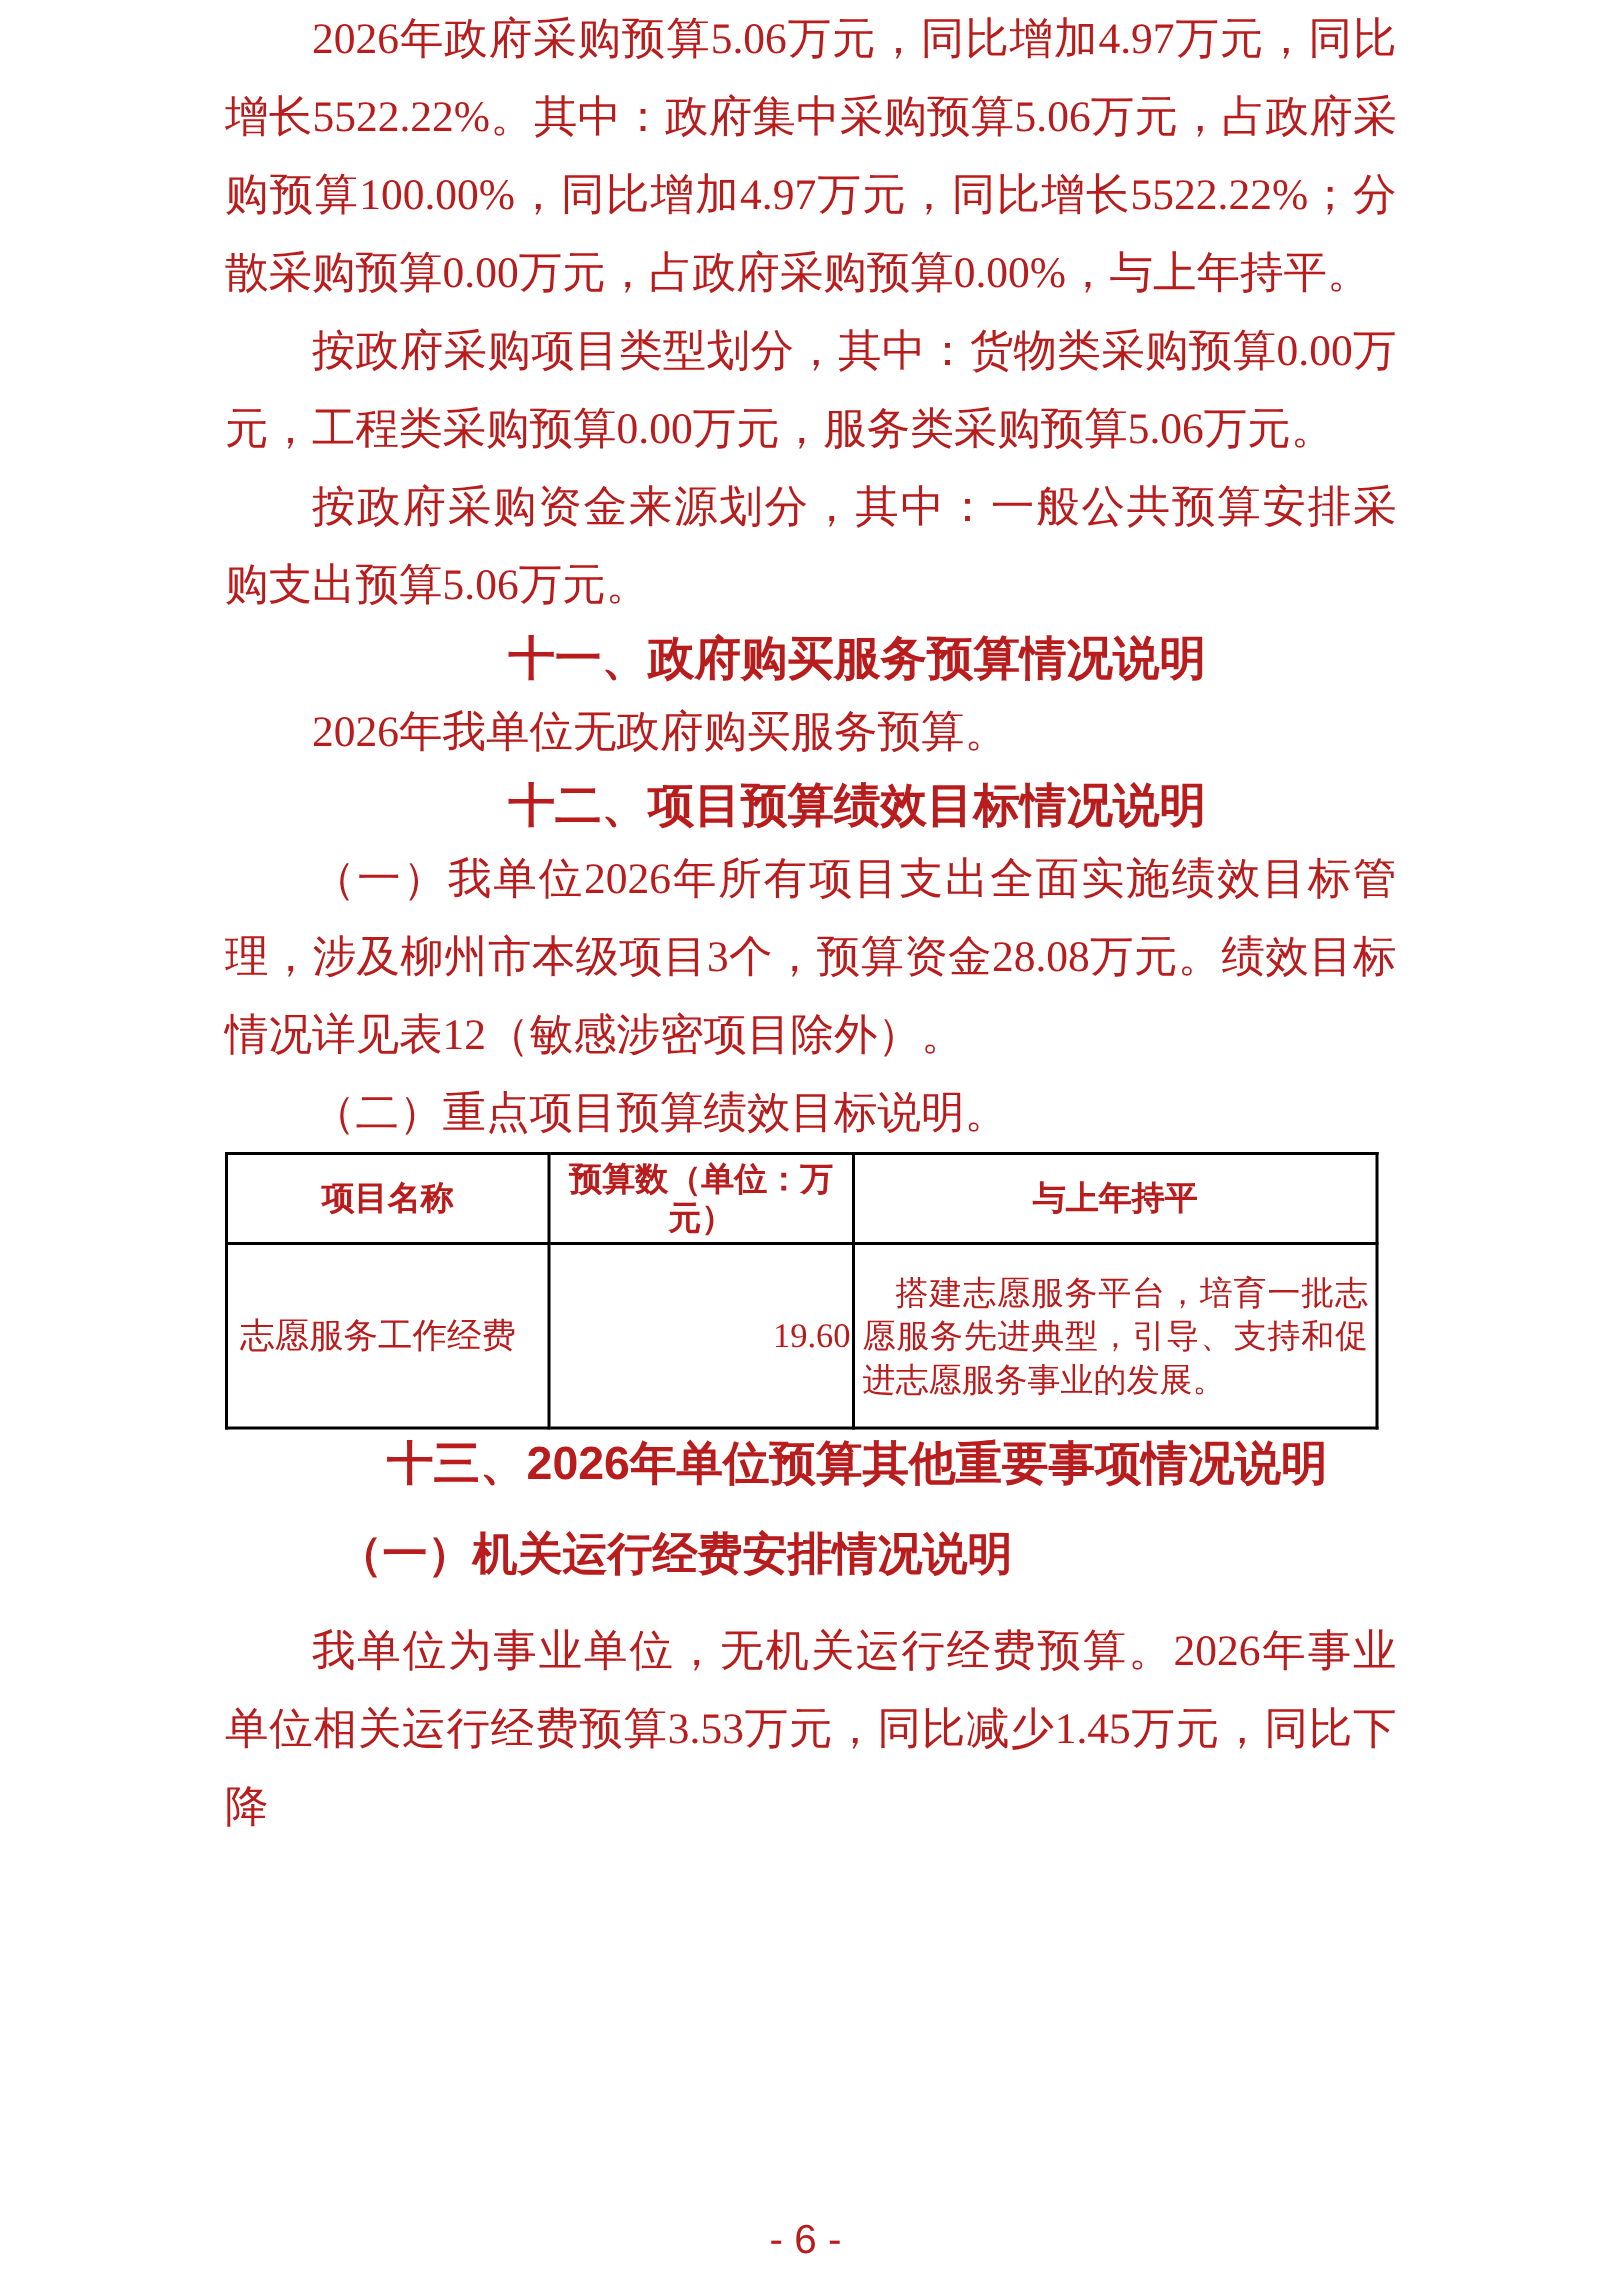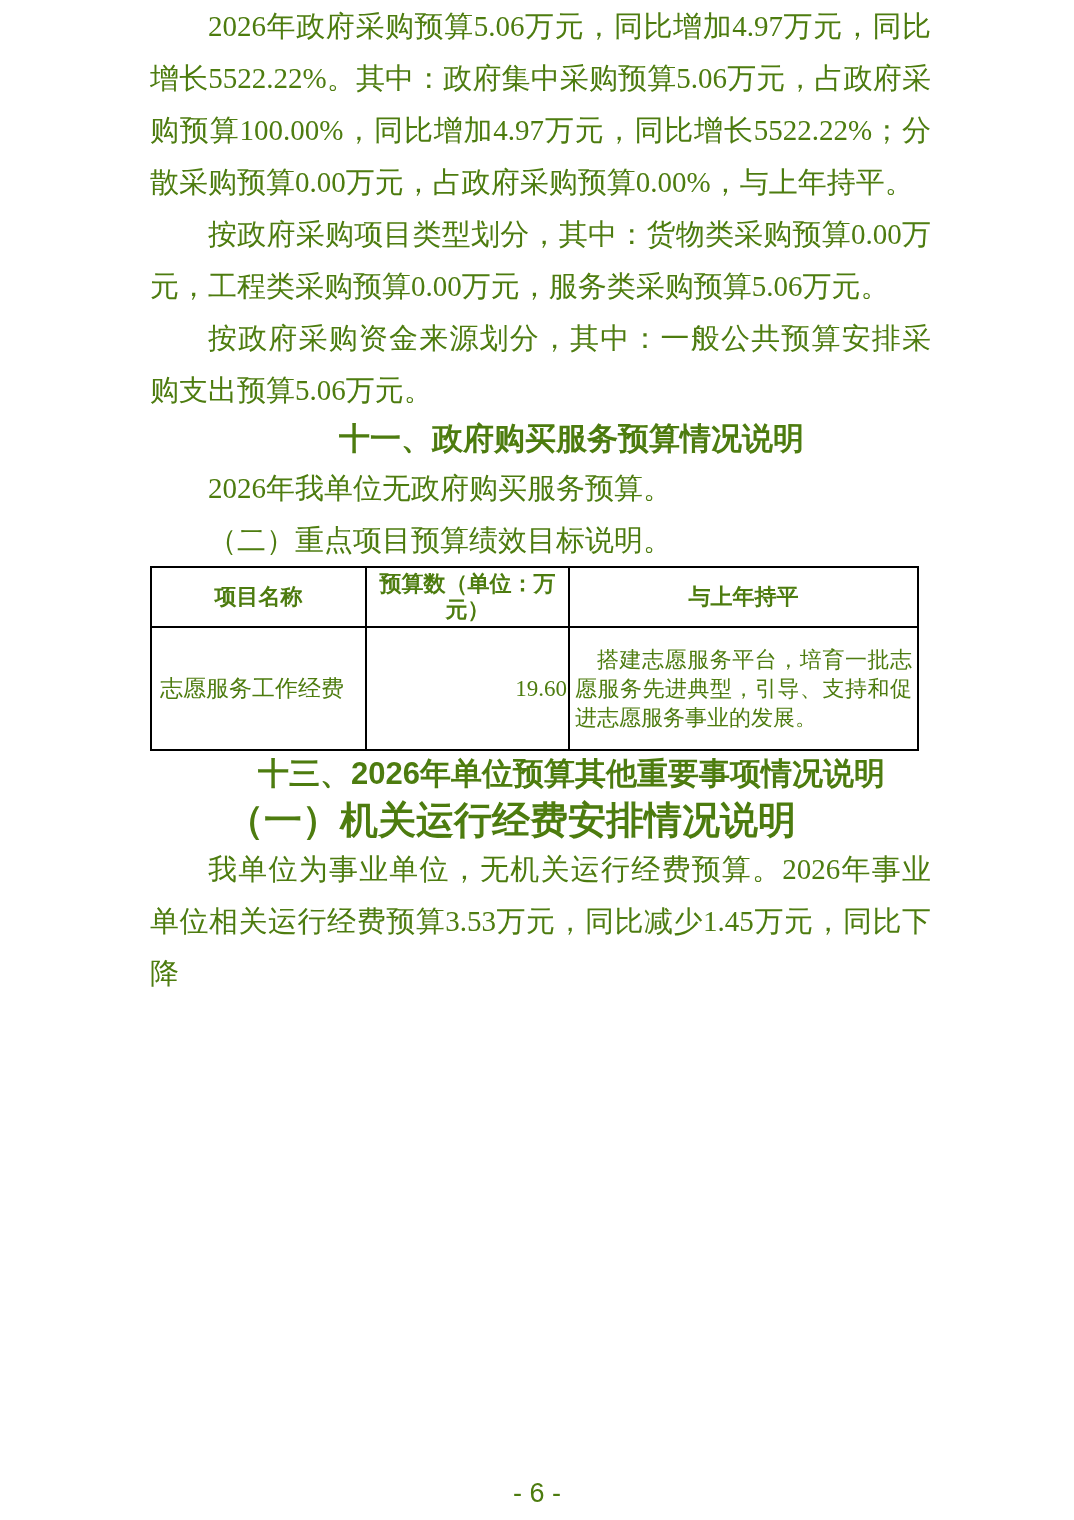--- a/index.html
+++ b/index.html
@@ -1,21 +1,21 @@
 <!DOCTYPE html>
 <html><head>
 <meta charset="utf-8">
 <style>
   html, body { margin: 0; padding: 0; background: #ffffff; }
   .page {
     position: relative;
     width: 1074px;
     height: 1520px;
     background: #ffffff;
-    color: #4d7c0f;
+    color: #b91c1c;
     font-family: "Liberation Serif", "DejaVu Serif", serif;
     overflow: hidden;
   }
   .content {
     position: absolute;
     left: 150px;
     top: 0;
     width: 781px;
   }
   p.body {
@@ -30,25 +30,25 @@
     font-family: "Liberation Sans", "DejaVu Sans", sans-serif;
     font-size: 31px;
     line-height: 46px;
     font-weight: bold;
     text-indent: 2em;
     margin: 0;
     text-align: center;
   }
   h3.subsection {
     font-family: "Liberation Serif", "DejaVu Serif", serif;
-    font-size: 38px;
+    font-size: 30px;
     line-height: 46px;
     font-weight: bold;
     text-indent: 2em;
-    margin: 0;
+    margin: 15px;
   }
   .m-p1  { margin-top: 70px; }
   .m-p2  { margin-top: 10px; }
   .m-p3  { margin-top: 8px;  }
   .m-h11 { margin-top: 25px; }
   .m-p11 { margin-top: 26px; }
   .m-h12 { margin-top: 29px; }
   .m-p12a{ margin-top: 25px; }
   .m-p12b{ margin-top: 0px;  }
   .m-h13 { margin-top: 25px; }
@@ -118,21 +118,23 @@
     <p class="body m-p1">2026年政府采购预算5.06万元，同比增加4.97万元，同比增长5522.22%。其中：政府集中采购预算5.06万元，占政府采购预算100.00%，同比增加4.97万元，同比增长5522.22%；分散采购预算0.00万元，占政府采购预算0.00%，与上年持平。</p>
 
     <p class="body m-p2">按政府采购项目类型划分，其中：货物类采购预算0.00万元，工程类采购预算0.00万元，服务类采购预算5.06万元。</p>
 
     <p class="body m-p3">按政府采购资金来源划分，其中：一般公共预算安排采购支出预算5.06万元。</p>
 
     <h2 class="section m-h11">十一、政府购买服务预算情况说明</h2>
 
     <p class="body m-p11">2026年我单位无政府购买服务预算。</p>
 
+    <h2 class="section m-h12">十二、项目预算绩效目标情况说明</h2>
 
+    <p class="body m-p12a">（一）我单位2026年所有项目支出全面实施绩效目标管理，涉及柳州市本级项目3个，预算资金28.08万元。绩效目标情况详见表12（敏感涉密项目除外）。</p>
 
     <p class="body m-p12b">（二）重点项目预算绩效目标说明。</p>
 
     <table class="perf">
       <colgroup>
         <col class="col-name">
         <col class="col-budget">
         <col class="col-target">
       </colgroup>
       <thead>

